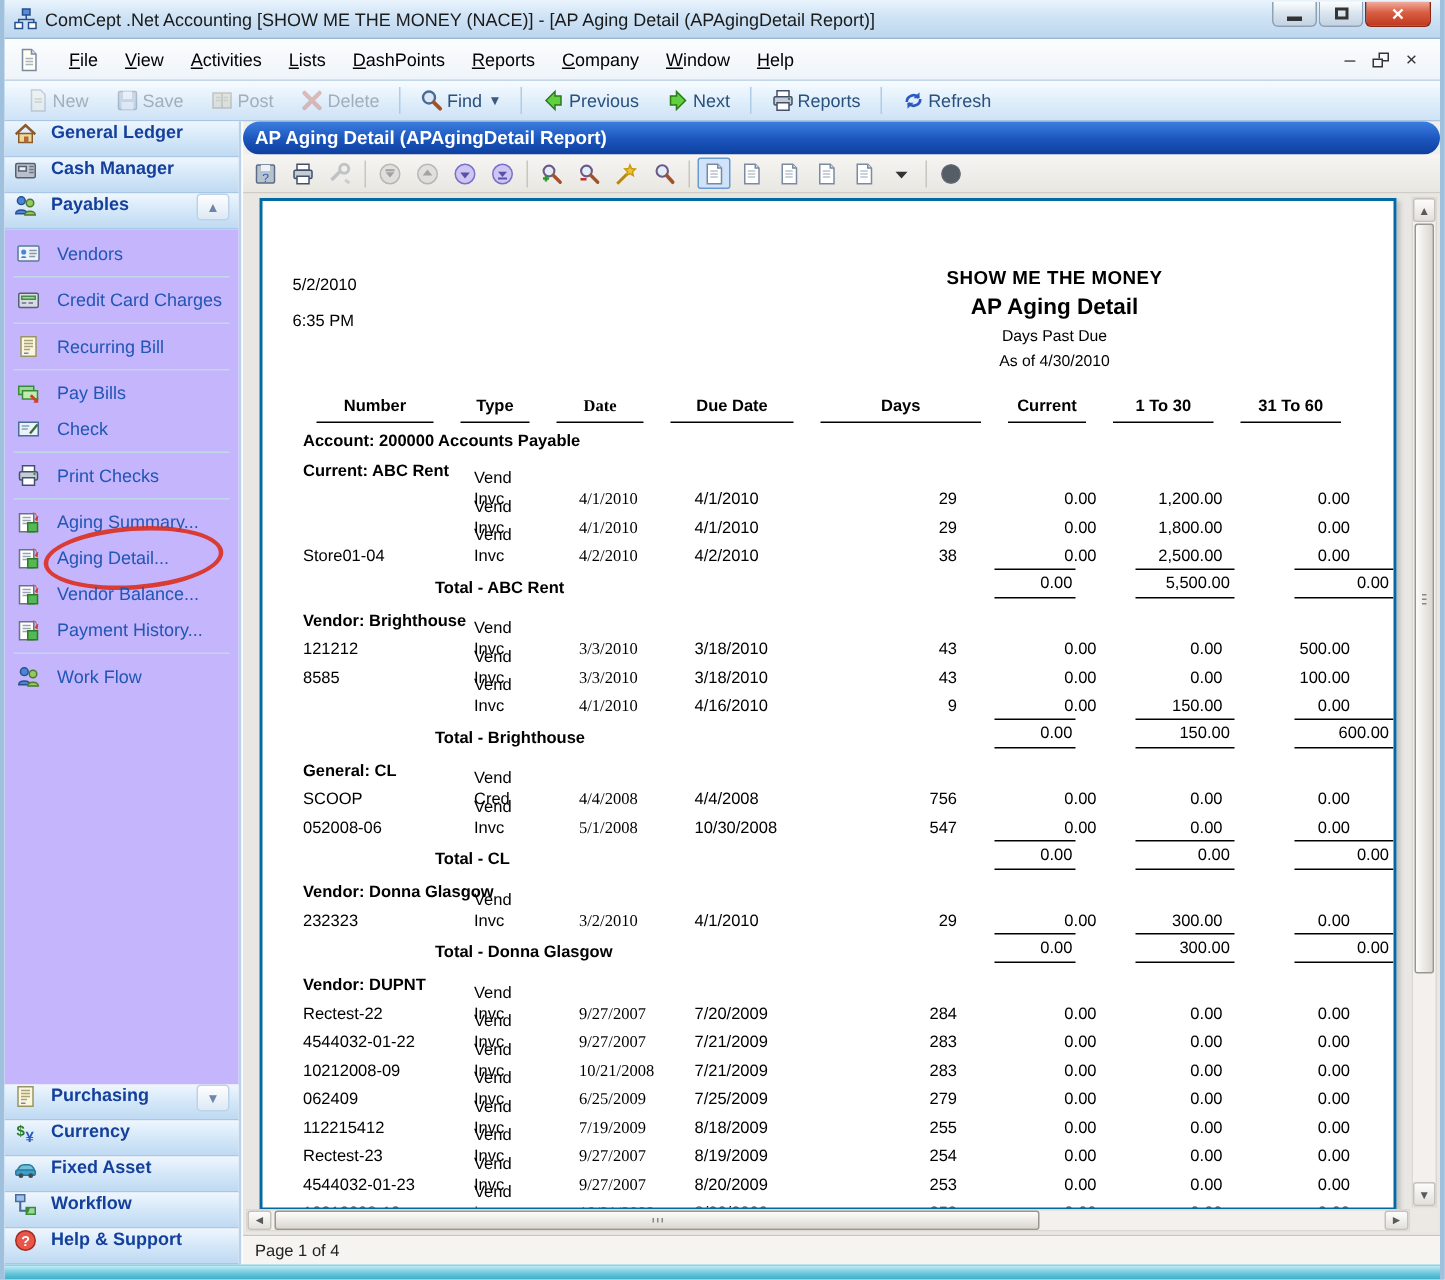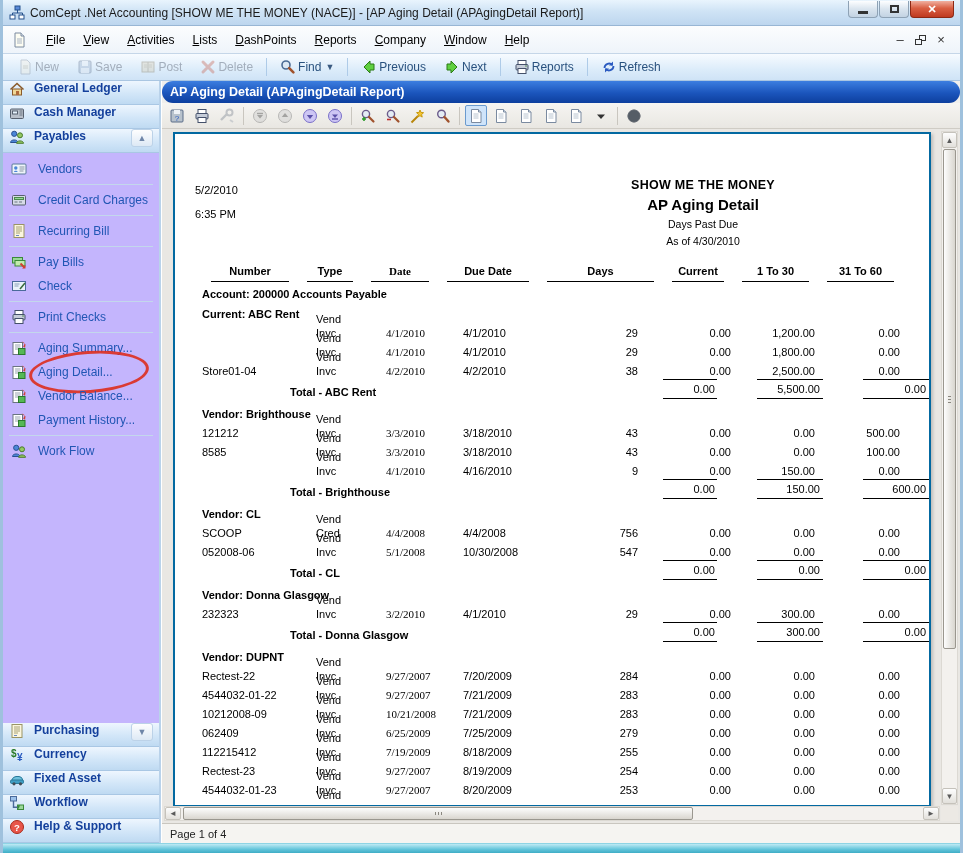--- a/index.html
+++ b/index.html
@@ -731,21 +731,21 @@
                   <span class="c6">150.00</span>
                   <span class="c7">0.00</span>
                 </div>
                 <div class="trow">
                   <span class="tlabel">Total - Brighthouse</span>
                   <span class="c4"></span>
                   <span class="c5 tot">0.00</span>
                   <span class="c6 tot">150.00</span>
                   <span class="c7 tot">600.00</span>
                 </div>
-                <div class="bold-row" style="margin-top: 1px;">Vendor: CL</div>
+                <div class="bold-row" style="margin-top: 1px;">General: CL</div>
                 <div class="rrow">
                   <span class="c0">SCOOP</span>
                   <span class="c1">Vend Cred</span>
                   <span class="c2">4/4/2008</span>
                   <span class="c3">4/4/2008</span>
                   <span class="c4">756</span>
                   <span class="c5">0.00</span>
                   <span class="c6">0.00</span>
                   <span class="c7">0.00</span>
                 </div>

